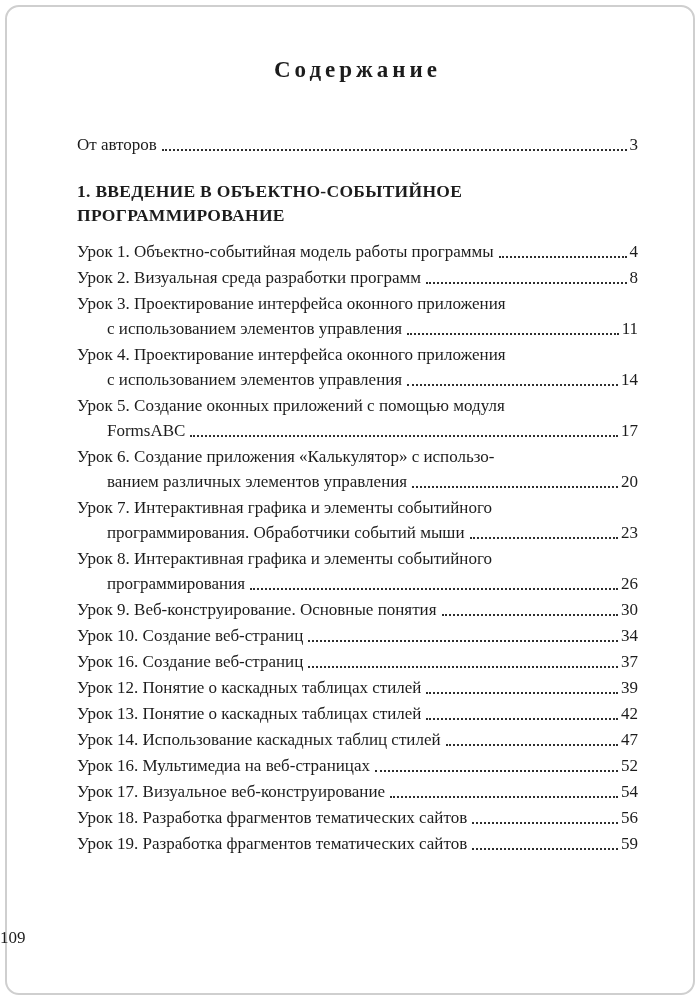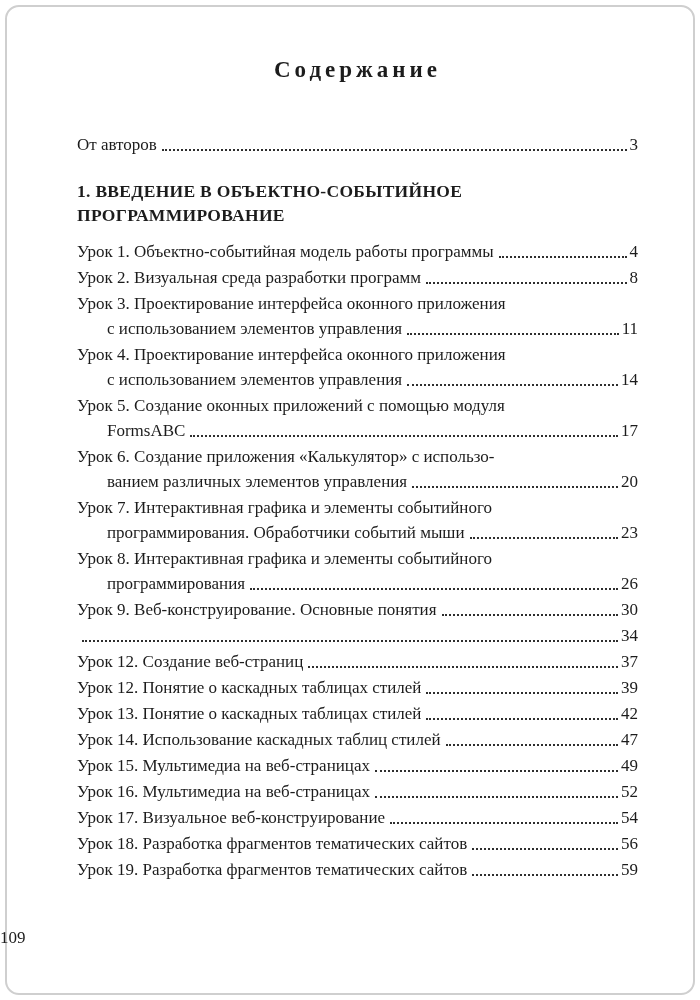--- a/index.html
+++ b/index.html
@@ -157,27 +157,28 @@
       <div class="entries">
           <div class="entry">
             <div class="line last">
               <span class="txt">Урок 9. Веб-конструирование. Основные понятия</span>
               <span class="dots"></span>
               <span class="pg">30</span>
             </div>
           </div>
           <div class="entry">
             <div class="line last">
+              <span class="txt">Урок 10. Создание веб-страниц</span>
               <span class="dots"></span>
               <span class="pg">34</span>
             </div>
           </div>
           <div class="entry">
             <div class="line last">
-              <span class="txt">Урок 12. Создание веб-страниц</span>
+              <span class="txt">Урок 16. Создание веб-страниц</span>
               <span class="dots"></span>
               <span class="pg">37</span>
             </div>
           </div>
           <div class="entry">
             <div class="line last">
               <span class="txt">Урок 12. Понятие о каскадных таблицах стилей</span>
               <span class="dots"></span>
               <span class="pg">39</span>
             </div>
@@ -187,27 +188,20 @@
               <span class="txt">Урок 13. Понятие о каскадных таблицах стилей</span>
               <span class="dots"></span>
               <span class="pg">42</span>
             </div>
           </div>
           <div class="entry">
             <div class="line last">
               <span class="txt">Урок 14. Использование каскадных таблиц стилей</span>
               <span class="dots"></span>
               <span class="pg">47</span>
-            </div>
-          </div>
-          <div class="entry">
-            <div class="line last">
-              <span class="txt">Урок 15. Мультимедиа на веб-страницах</span>
-              <span class="dots"></span>
-              <span class="pg">49</span>
             </div>
           </div>
           <div class="entry">
             <div class="line last">
               <span class="txt">Урок 16. Мультимедиа на веб-страницах</span>
               <span class="dots"></span>
               <span class="pg">52</span>
             </div>
           </div>
           <div class="entry">

